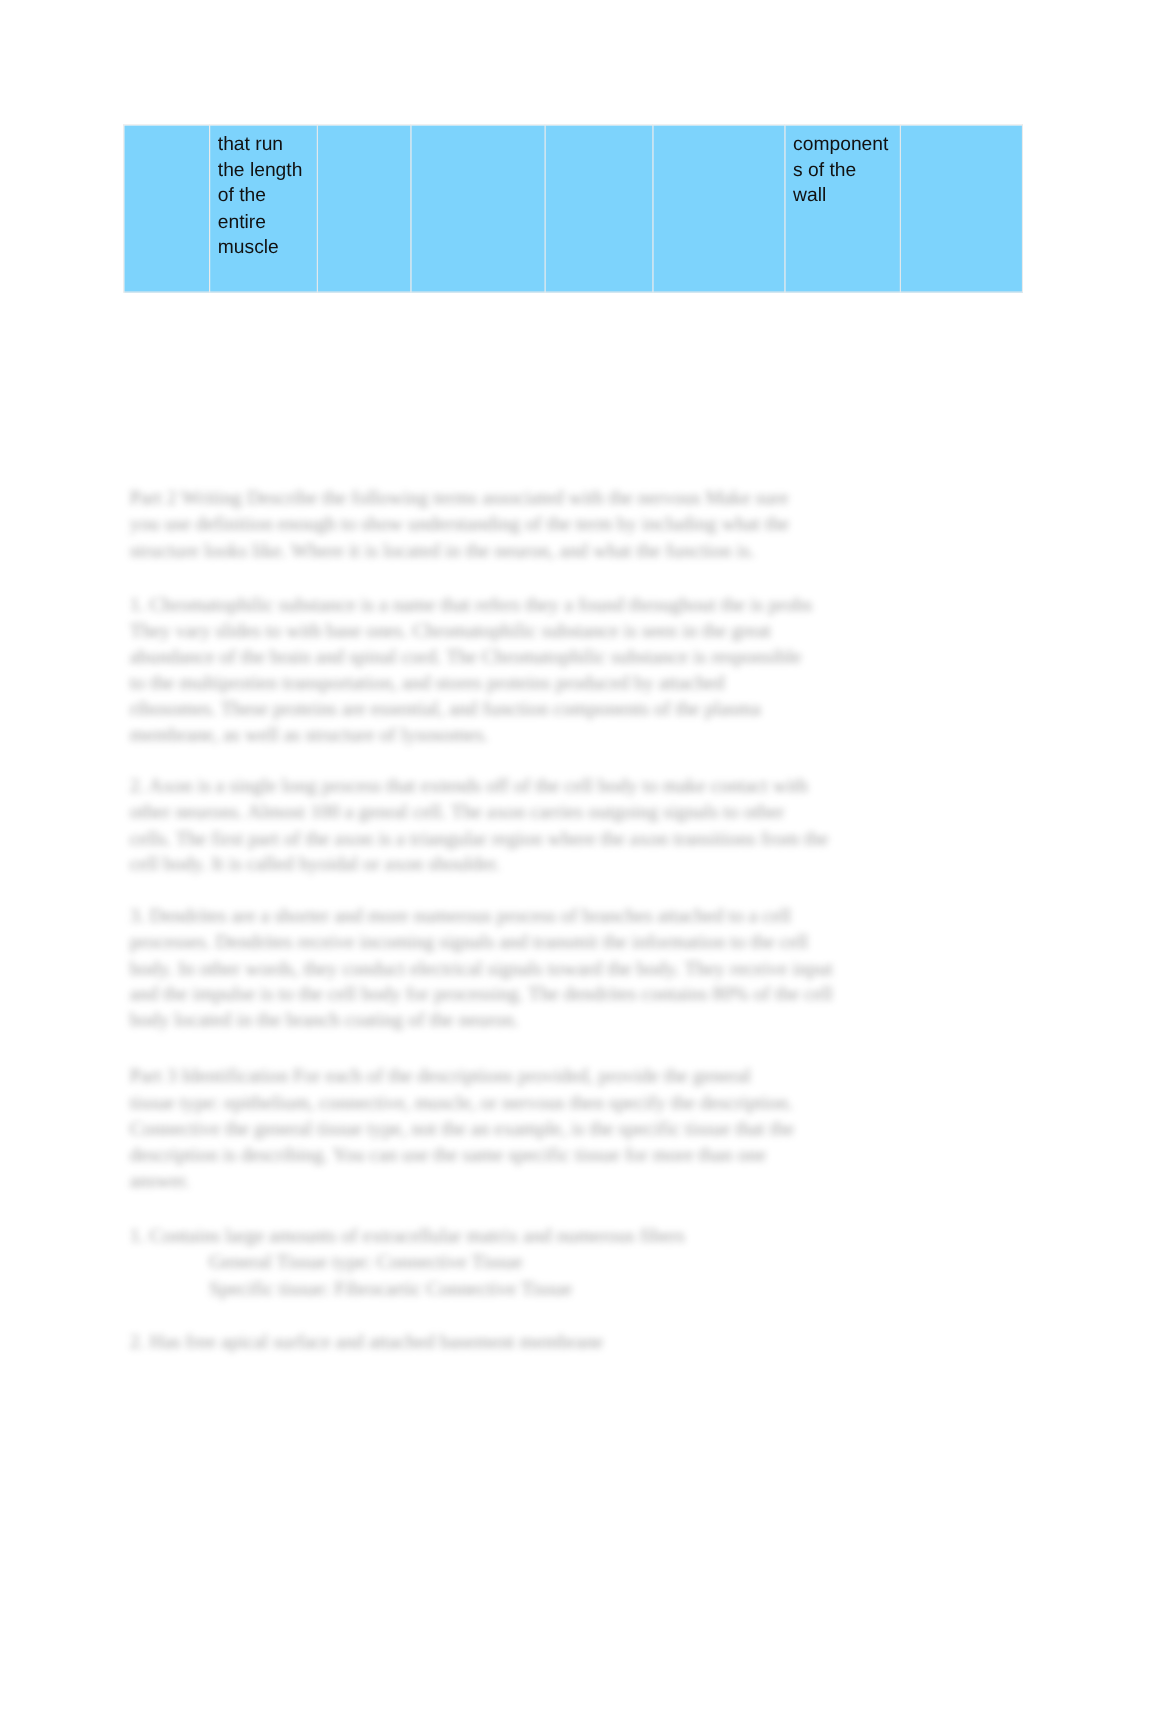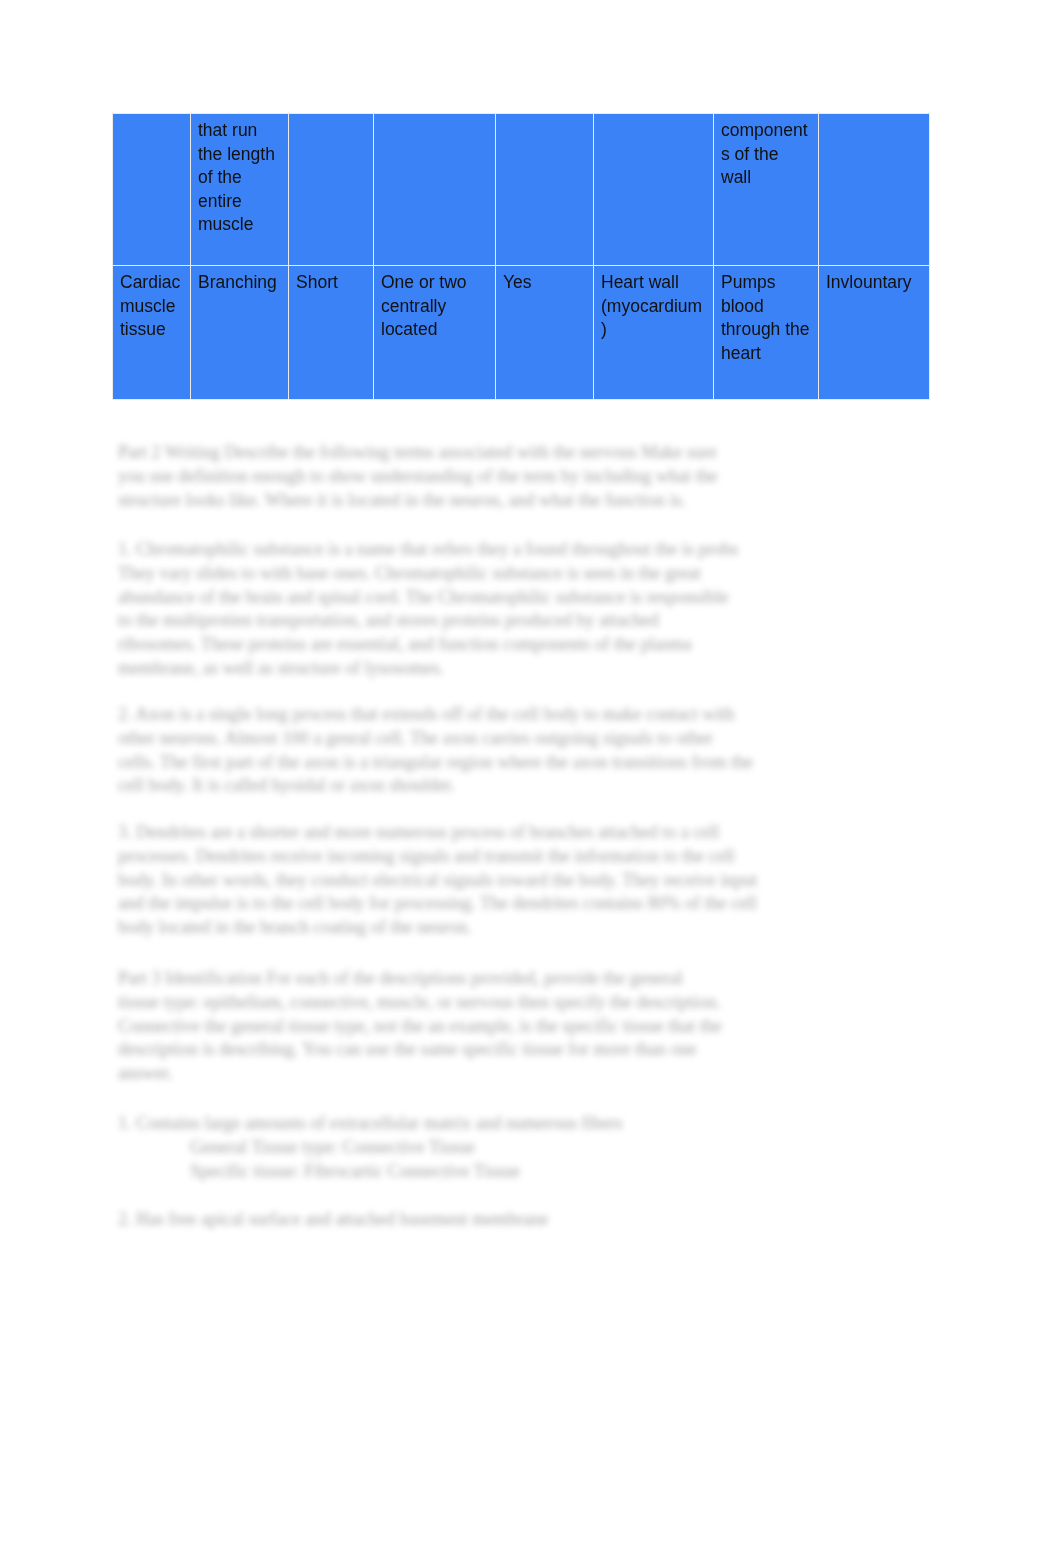--- a/index.html
+++ b/index.html
@@ -36,21 +36,21 @@
   .tissue-table td {
     border: 1px solid #eaeaea;
     vertical-align: top;
     padding: 5px 7px 4px 7px;
     font-family: "Liberation Sans", sans-serif;
     font-size: 17.5px;
     line-height: 23.6px;
     color: #111111;
     word-wrap: break-word;
     overflow-wrap: break-word;
-    background: #3b82f6;
+    background: #7dd3fc;
   }
   .tissue-table tr.row-continued td { height: 142px; }
   .tissue-table tr.row-cardiac td { height: 124px; }
 
   .col-0 { width: 78px; }
   .col-1 { width: 98px; }
   .col-2 { width: 85px; }
   .col-3 { width: 122px; }
   .col-4 { width: 98px; }
   .col-5 { width: 120px; }
@@ -107,30 +107,20 @@
       <tr class="row-continued">
         <td></td>
         <td>that run the length of the entire muscle</td>
         <td></td>
         <td></td>
         <td></td>
         <td></td>
         <td>components of the wall</td>
         <td></td>
       </tr>
-      <tr class="row-cardiac">
-        <td>Cardiac muscle tissue</td>
-        <td>Branching</td>
-        <td>Short</td>
-        <td>One or two centrally located</td>
-        <td>Yes</td>
-        <td>Heart wall (myocardium)</td>
-        <td>Pumps blood through the heart</td>
-        <td>Invlountary</td>
-      </tr>
     </tbody>
   </table>
 
   <div class="prose" id="sec-part2">
     <p>Part 2   Writing     Describe the following terms associated with the nervous           Make sure</p>
     <p>you use definition enough to show understanding of the term by including what the</p>
     <p>structure looks like. Where it is located in the neuron, and what the function is.</p>
   </div>
 
   <div class="prose" id="sec-q1">

